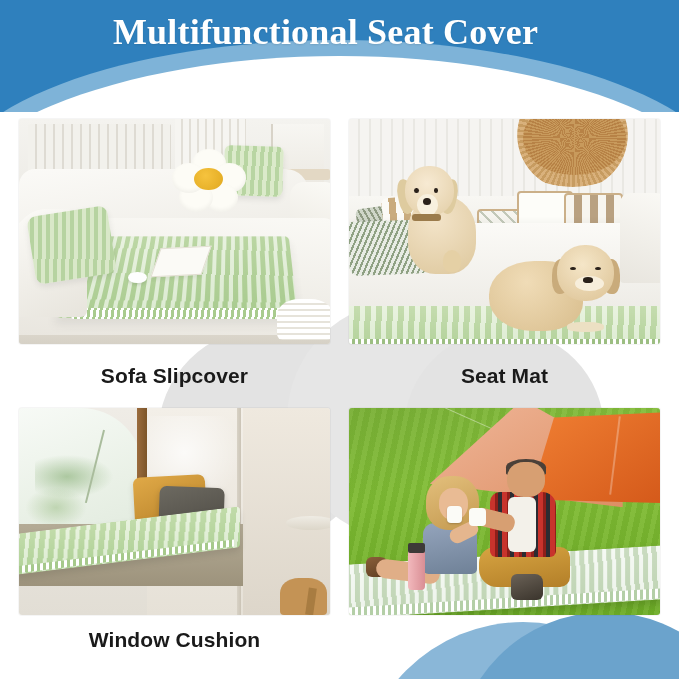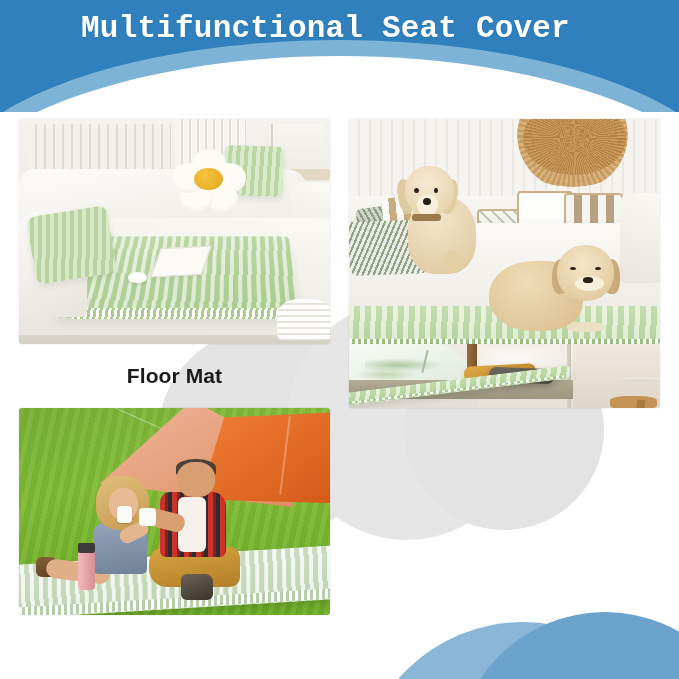--- a/index.html
+++ b/index.html
@@ -20,23 +20,23 @@
     border-radius: 50% 50% 0 0 / 100% 100% 0 0;
   }
   .header-wave-white {
     position:absolute; left:-10%; top:56px; width:120%; height:170px;
     background:#ffffff;
     border-radius: 50% 50% 0 0 / 100% 100% 0 0;
   }
   .header-title {
     position:absolute; left:0; top:11px; width:651px;
     text-align:center; color:#ffffff;
-    font-size:31px; font-weight:bold;
+    font-size:36px; font-weight:bold;
     letter-spacing:0.2px;
-    font-family:Liberation Mono, monospace;
+    font-family:Liberation Serif, serif;
     text-shadow: 0 1px 2px rgba(0,0,0,0.10);
     z-index:4;
   }
 
   
   .decor { position:absolute; border-radius:50%; pointer-events:none; }
   .decor-gray-a { left:158px;  top:328px; width:215px; height:215px; background:#e3e3e3; }
   .decor-gray-b { left:287px;  top:300px; width:240px; height:240px; background:#e6e6e6; }
   .decor-gray-c { left:404px;  top:330px; width:200px; height:200px; background:#e3e3e3; }
   .decor-blue-a { left:358px;  top:622px; width:330px; height:330px; background:#8ab7d8; }
@@ -419,21 +419,22 @@
         <div class="d2-earR"></div>
         <div class="d2-head"></div>
         <div class="d2-snout"></div>
         <div class="d2-nose"></div>
         <div class="d2-eyeL"></div>
         <div class="d2-eyeR"></div>
         <div class="d2-paw"></div>
       </div>
     </div>
 
-    <div class="card-label label-top">Floor Mat</div>
+    <div class="card-label label-top">Sofa Slipcover</div>
+    <div class="card-label label-top">Seat Mat</div>
 
     <div class="card-img s3">
       <div class="s3-wall"></div>
       <div class="s3-wall-sh"></div>
       <div class="s3-wallR"></div>
       <div class="s3-corner"></div>
       <div class="s3-window"></div>
       <div class="s3-leafA"></div>
       <div class="s3-leafB"></div>
       <div class="s3-branch"></div>
@@ -473,15 +474,16 @@
         <div class="pm-hair"></div>
         <div class="pm-head"></div>
         <div class="pm-arm"></div>
         <div class="pm-cup"></div>
         <div class="pm-boot"></div>
       </div>
       <div class="s4-bottle"></div>
       <div class="s4-bottle-cap"></div>
     </div>
 
+    <div class="card-label">Window Cushion</div>
 
   </div>
 </div>
 
 </body></html>

